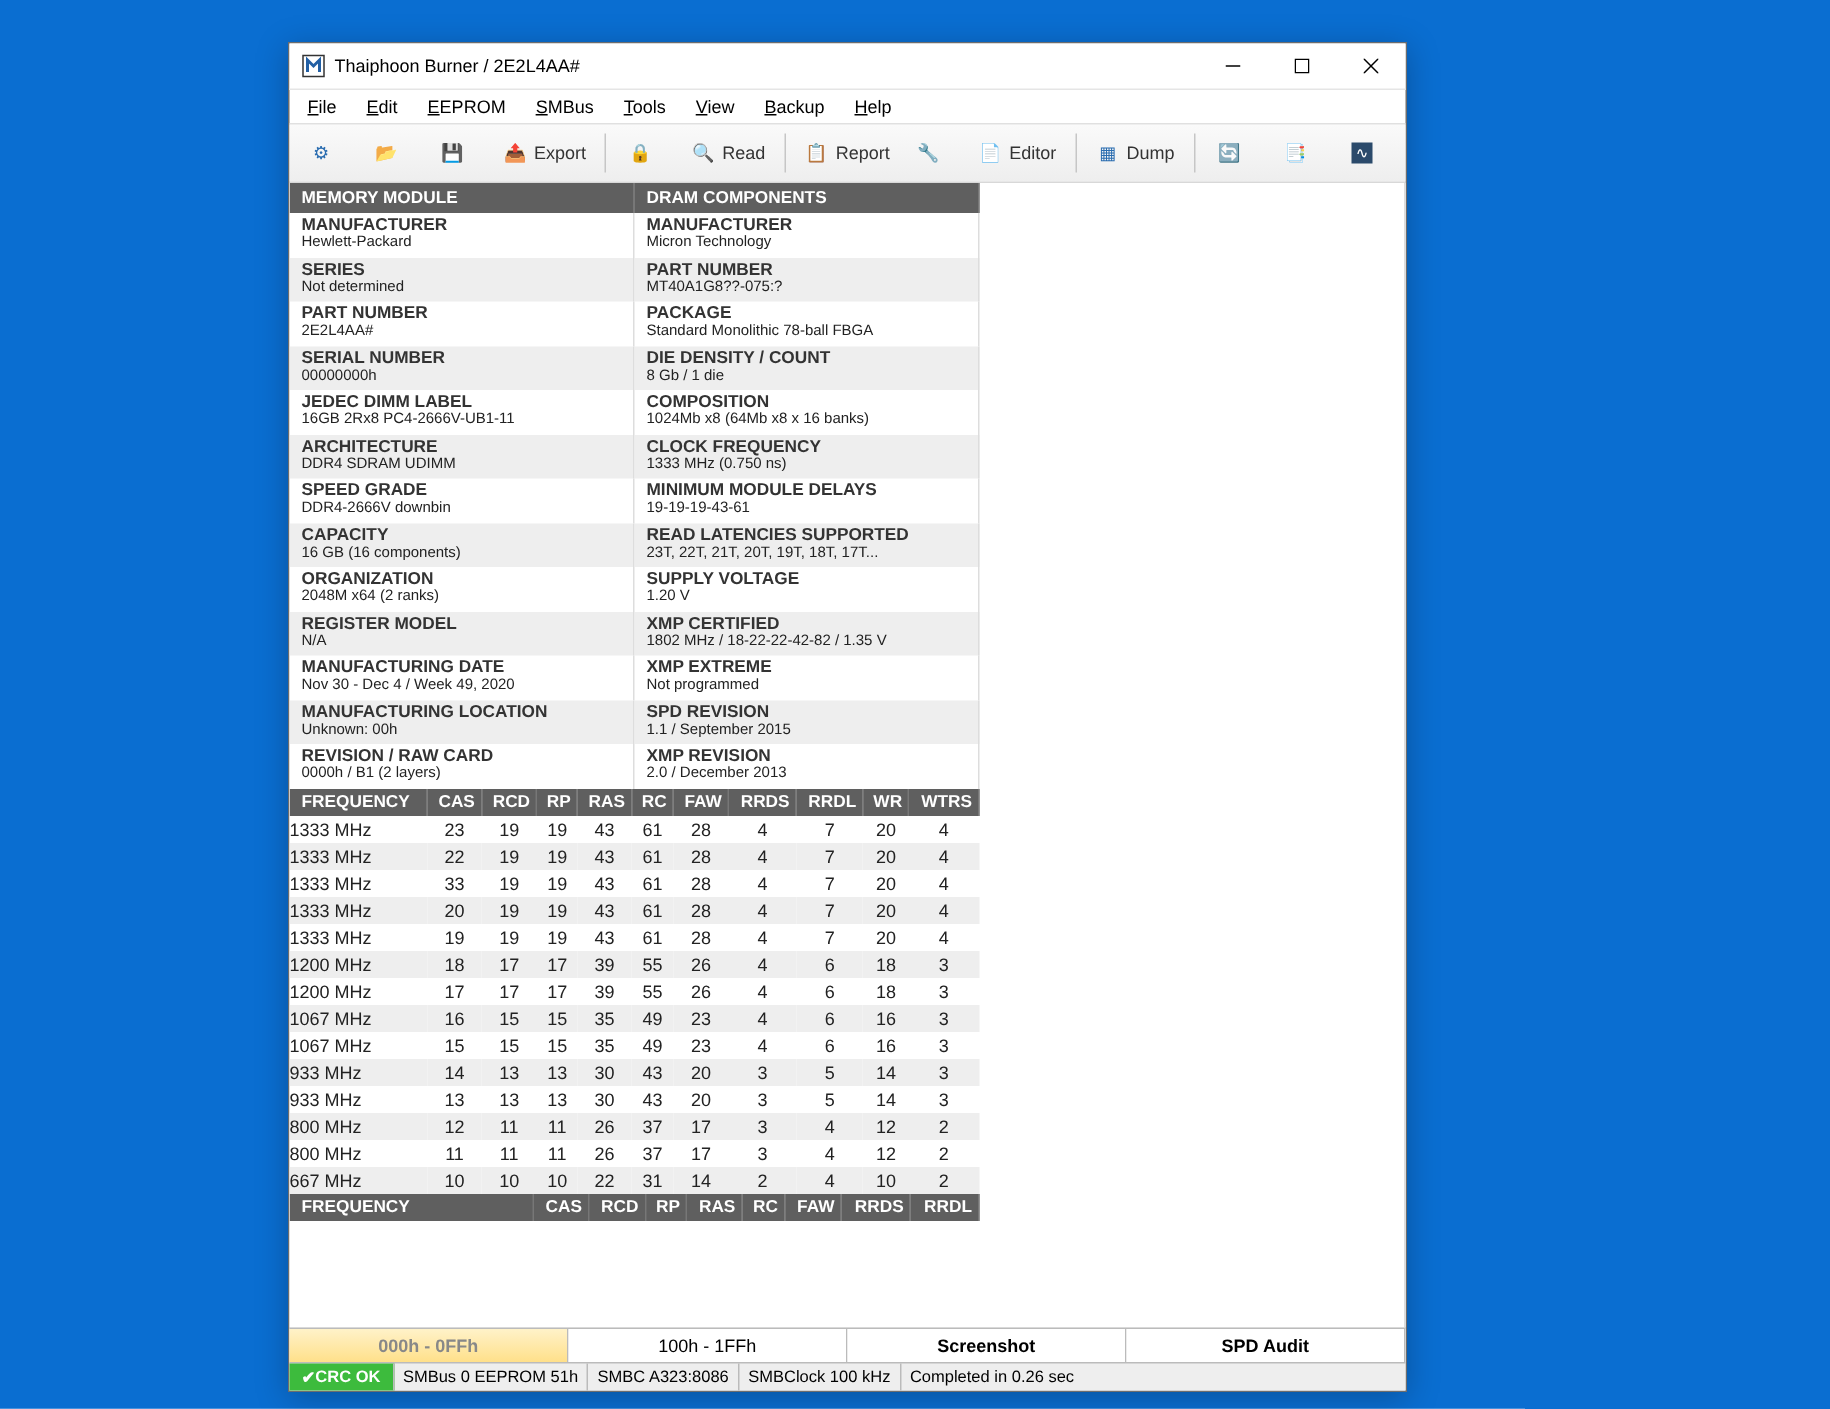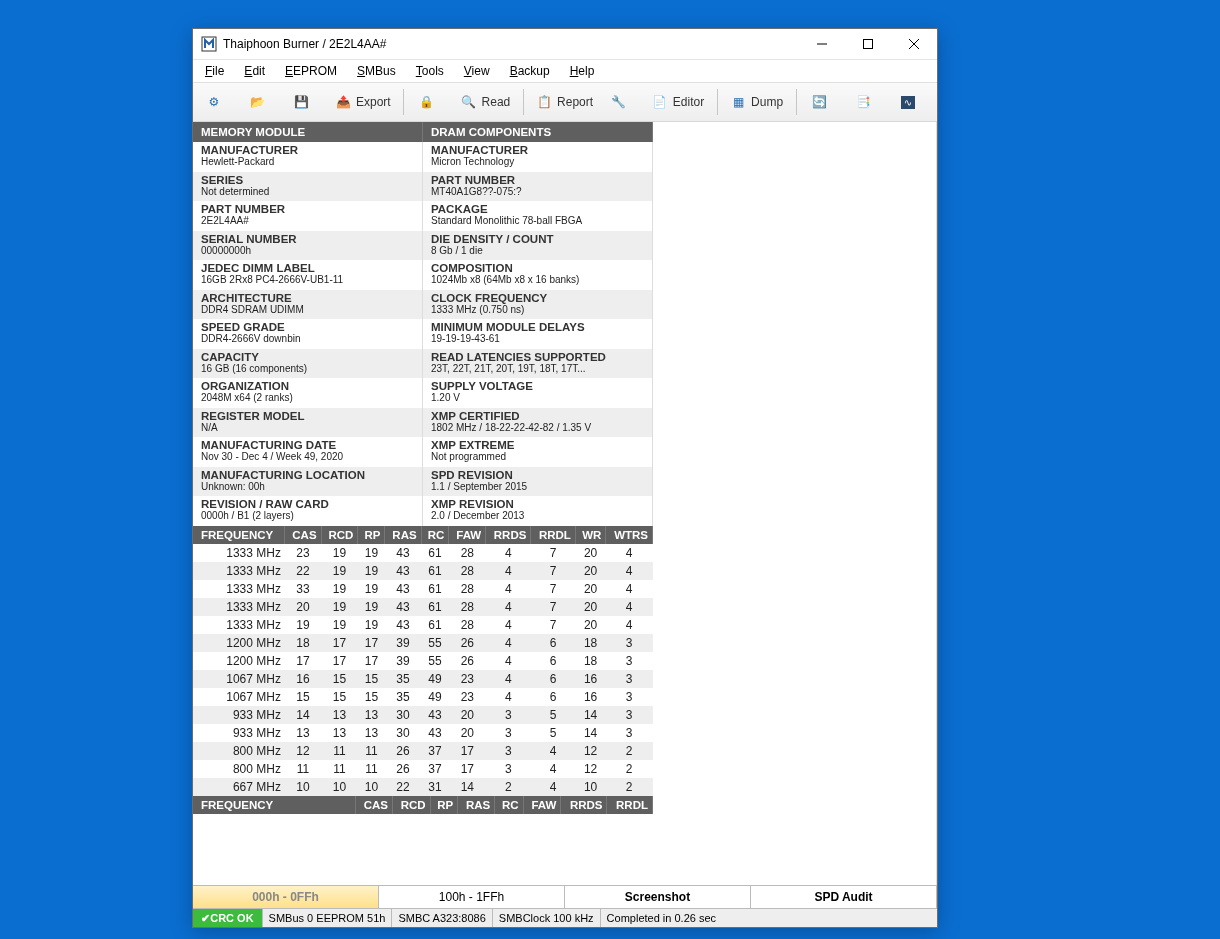--- a/index.html
+++ b/index.html
@@ -23,21 +23,21 @@
   .panel{flex:1;min-width:0}
   .phead{background:#5f5f5f;color:#fff;font-weight:bold;font-size:11.5px;padding:4px 8px;border-right:1px solid #777}
   .row{padding:2px 8px 3px;border-right:1px solid #ddd}
   .row.alt{background:#eee}
   .rlabel{font-weight:bold;font-size:11.5px;color:#333}
   .rval{font-size:10px;color:#222;line-height:1.25}
   table.freq{width:460px;border-collapse:collapse;font-size:12px}
   table.freq th{background:#5f5f5f;color:#fff;font-weight:bold;font-size:11.5px;padding:3px 4px;text-align:right;border-right:1px solid #777}
   table.freq th:first-child{text-align:left;padding-left:8px}
   table.freq td{padding:2px 4px;text-align:center;color:#222}
-  table.freq td:first-child{text-align:right;padding-left:0}
+  table.freq td:first-child{text-align:left;padding-left:0}
   table.freq tr:nth-child(even) td{background:#eee}
   .tabs{height:22px;border-top:1px solid #bbb;background:#eee;display:flex}
   .tab{flex:1;border-right:1px solid #bbb;display:flex;align-items:center;justify-content:center;font-size:12px;background:#fff}
   .tab.sel{background:linear-gradient(#fff2c9,#ffe08a);font-weight:bold;color:#888}
   .tab.bold{font-weight:bold}
   .status{height:18px;border-top:1px solid #bbb;background:#eee;display:flex;align-items:center;font-size:11px}
   .status .cell{padding:0 6px;border-right:1px solid #bbb;height:100%;display:flex;align-items:center}
   .status .crc{background:#3dbb3d;color:#fff;font-weight:bold;padding:0 8px}
 </style>
 </head>

